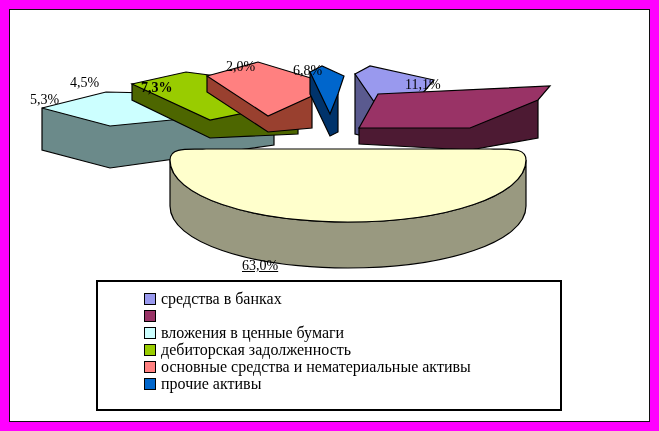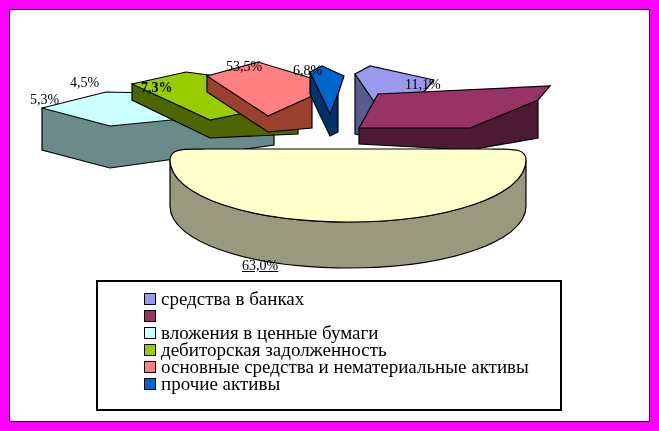--- a/index.html
+++ b/index.html
@@ -75,21 +75,21 @@
   .legend-swatch {
     width: 12px;
     height: 12px;
     box-sizing: border-box;
     border: 1px solid #000000;
     margin-right: 5px;
     flex: 0 0 auto;
   }
   .legend-label {
     font-family: "Liberation Serif", serif;
-    font-size: 19px;
+    font-size: 16px;
     color: #000000;
     white-space: nowrap;
     line-height: 1;
   }
 </style>
 </head>
 <body>
 
 <div id="page">
 
@@ -147,21 +147,21 @@
                  L 480,139
                  C 496,140 516,136 516,150
                  C 516,186 436,212 338,212
                  C 240,212 160,186 160,150 Z" fill="#ffffcc" stroke="#000000" stroke-width="1.2"></path>
       </g>
     </svg>
 
     <div class="pct-label" style="left:13px;  top:83px;margin-left:7px;">5,3%</div>
     <div class="pct-label" style="left:60px;  top:66px;">4,5%</div>
     <div class="pct-label" style="left:131px; top:71px;font-weight:bold;">7,3%</div>
-    <div class="pct-label" style="left:216px; top:50px;">53,5%</div>
+    <div class="pct-label" style="left:216px; top:50px;">2,0%</div>
     <div class="pct-label" style="left:283px; top:54px;">6,8%</div>
     <div class="pct-label" style="left:395px; top:68px;">11,1%</div>
     <div class="pct-label" style="left:232px; top:249px;text-decoration:underline;">63,0%</div>
 
     <div id="legend">
       <div id="legend-list">
 
         <div class="legend-row">
           <span class="legend-swatch" style="background:#9999ee;"></span>
           <span class="legend-label">средства в банках</span>

